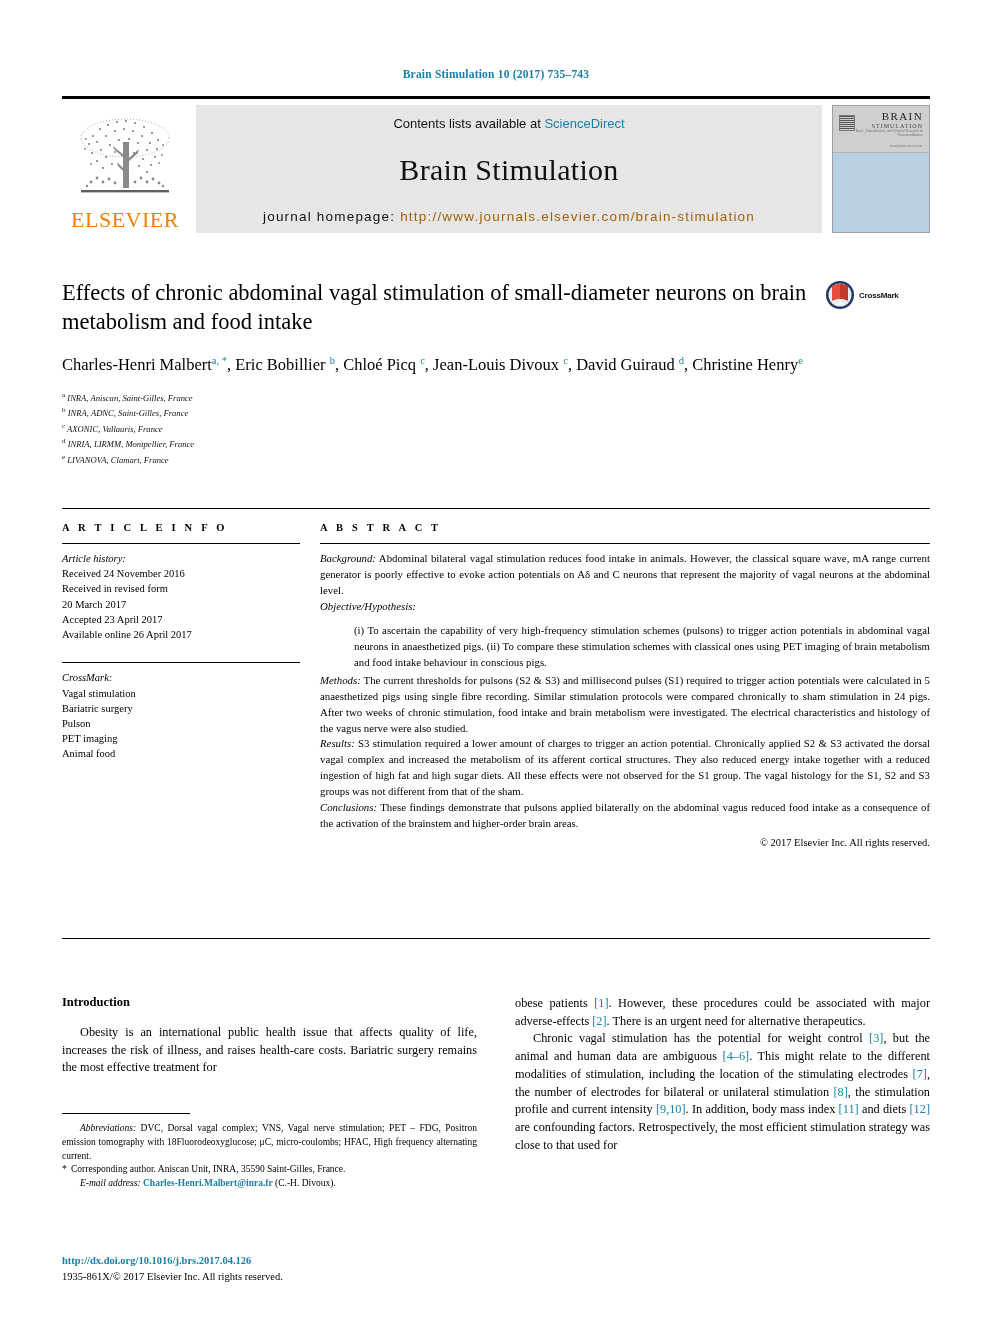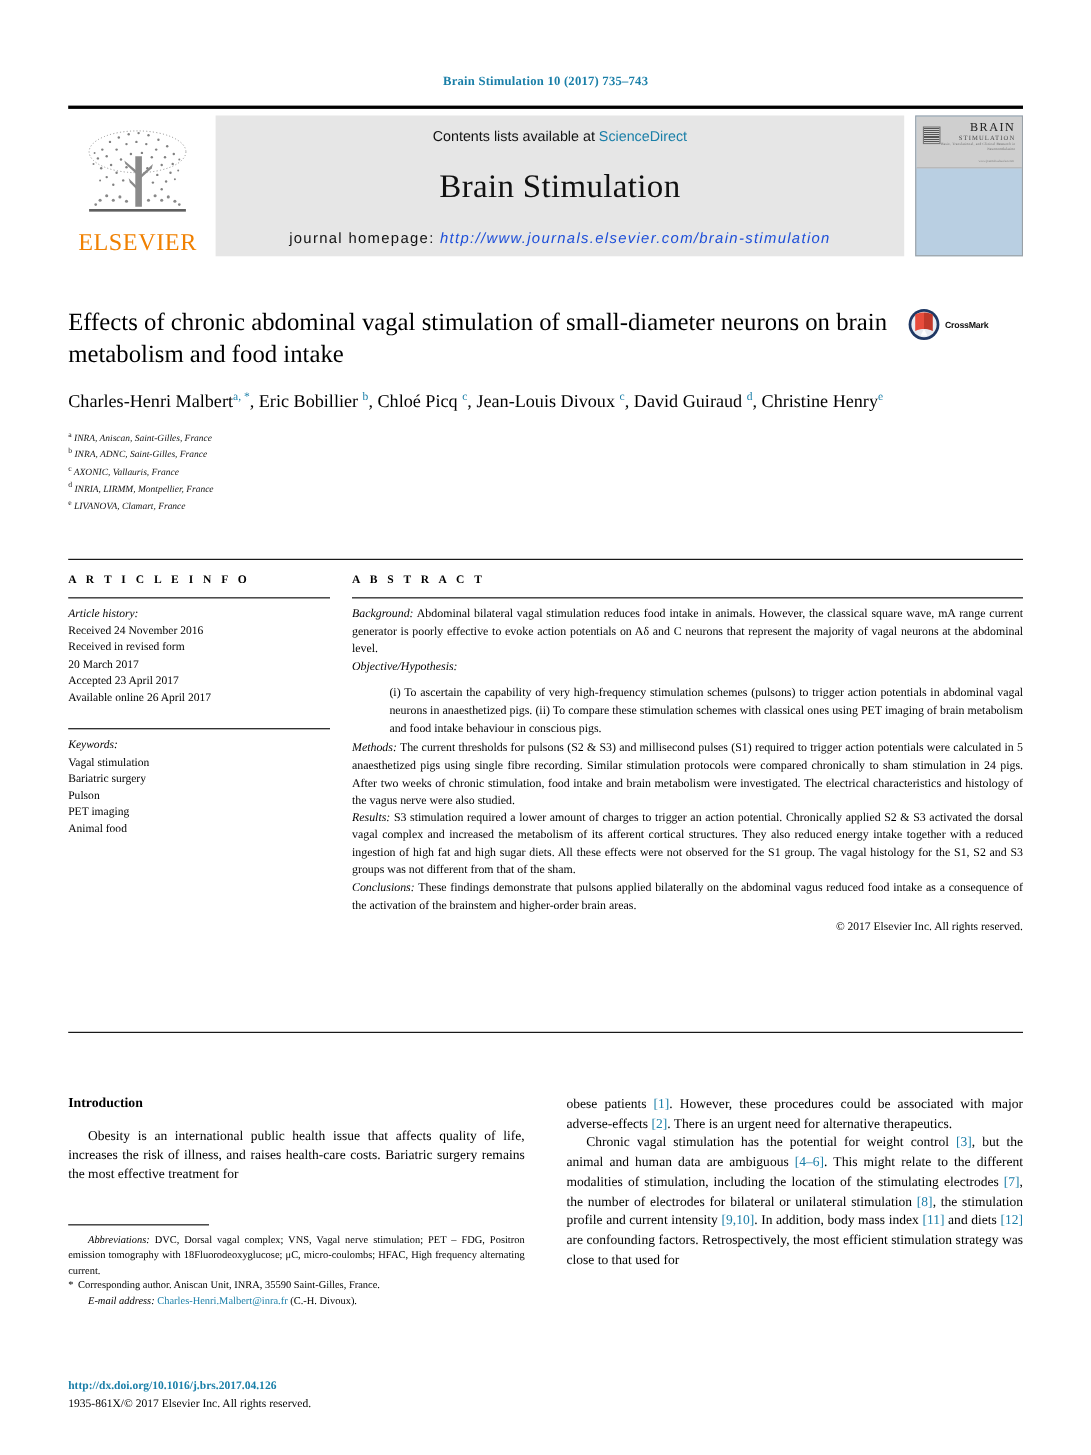--- a/index.html
+++ b/index.html
@@ -94,21 +94,21 @@
     font-size: 30px;
     color: #111;
     letter-spacing: 0.3px;
   }
   .homepage-line {
     font-family: "Liberation Sans", sans-serif;
     font-size: 13.5px;
     color: #111;
     letter-spacing: 1.2px;
   }
-  .homepage-line .url { color: #1d4ed8; font-style: italic; }
+  .homepage-line .url { color: #a16207; }
   .cover-thumb {
     flex: 0 0 96px;
     width: 96px;
     border: 1px solid #9aa0a6;
     background: #b9cfe2;
     position: relative;
     overflow: hidden;
     align-self: flex-start;
     height: 126px;
   }
@@ -319,21 +319,21 @@
     width: 415px;
     font-family: "Liberation Serif", serif;
     font-size: 9.5px;
     line-height: 1.45;
     text-align: justify;
   }
   .footnotes .ital { font-style: italic; }
   .fn-corr { margin-top: 1px; text-indent: 0; padding-left: 9px; position: relative; }
   .fn-corr .star { position: absolute; left: 0; top: 0; }
   .fn-email { padding-left: 18px; }
-  .fn-email .mail { color: #1a7fa8; font-style: normal; font-weight: normal; }
+  .fn-email .mail { color: #1a7fa8; font-style: normal; font-weight: bold; }
 
   .bottom-block {
     position: absolute;
     left: 62px;
     top: 1253px;
     width: 420px;
     font-family: "Liberation Serif", serif;
     font-size: 10.5px;
     line-height: 1.5;
   }
@@ -487,21 +487,21 @@
         <div class="ital">Article history:</div>
         <div>Received 24 November 2016</div>
         <div>Received in revised form</div>
         <div>20 March 2017</div>
         <div>Accepted 23 April 2017</div>
         <div>Available online 26 April 2017</div>
       </div>
       <div class="info-gap"></div>
       <div class="hr-small wide"></div>
       <div class="info-block">
-        <div class="ital">Keywords:</div>
+        <div class="ital">CrossMark:</div>
         <div>Vagal stimulation</div>
         <div>Bariatric surgery</div>
         <div>Pulson</div>
         <div>PET imaging</div>
         <div>Animal food</div>
       </div>
     </div>
 
     <div class="col-abstract">
       <div class="sec-head">A B S T R A C T</div>

